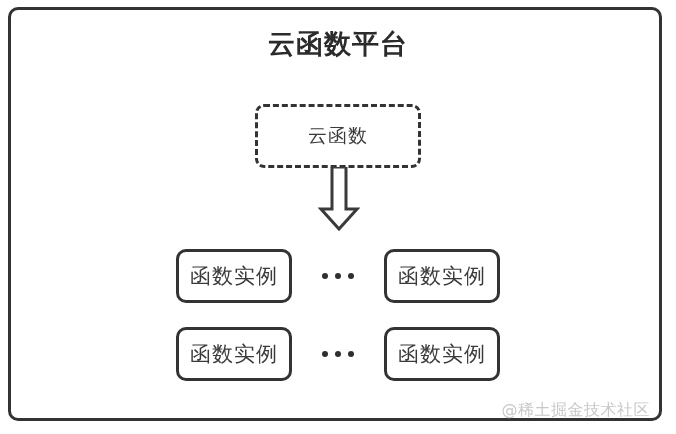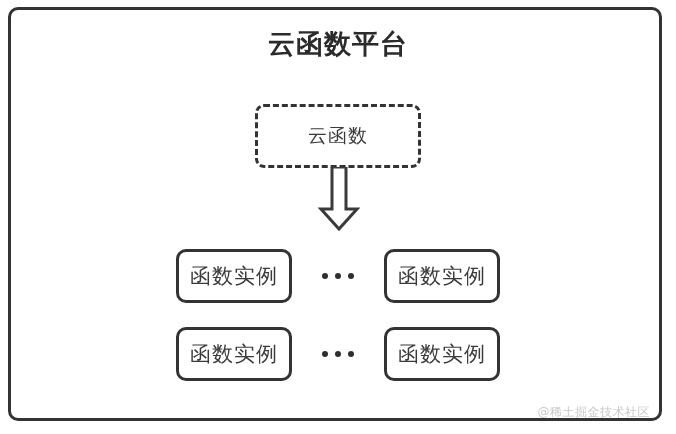--- a/index.html
+++ b/index.html
@@ -125,21 +125,21 @@
     height: 6px;
     border-radius: 50%;
     background: #2f2f2f;
   }
 
   
   #watermark {
     position: absolute;
     right: 26px;
     bottom: 13px;
-    font-size: 12px;
+    font-size: 16px;
     color: #c8c8c8;
     letter-spacing: 0.5px;
     white-space: nowrap;
   }
 </style>
 </head>
 <body>
 
 <div id="canvas">
 

